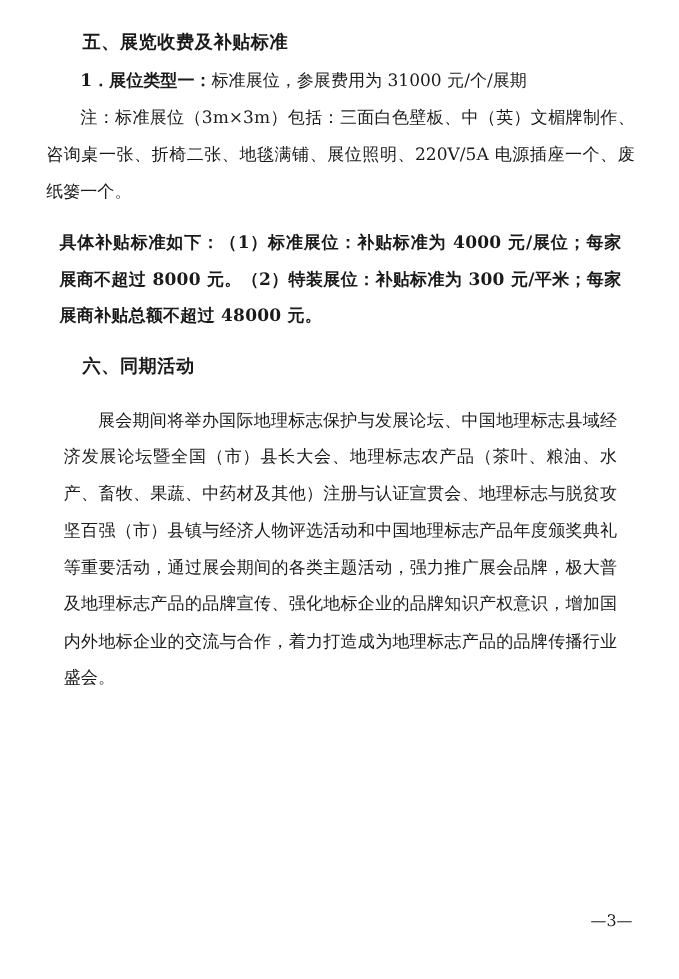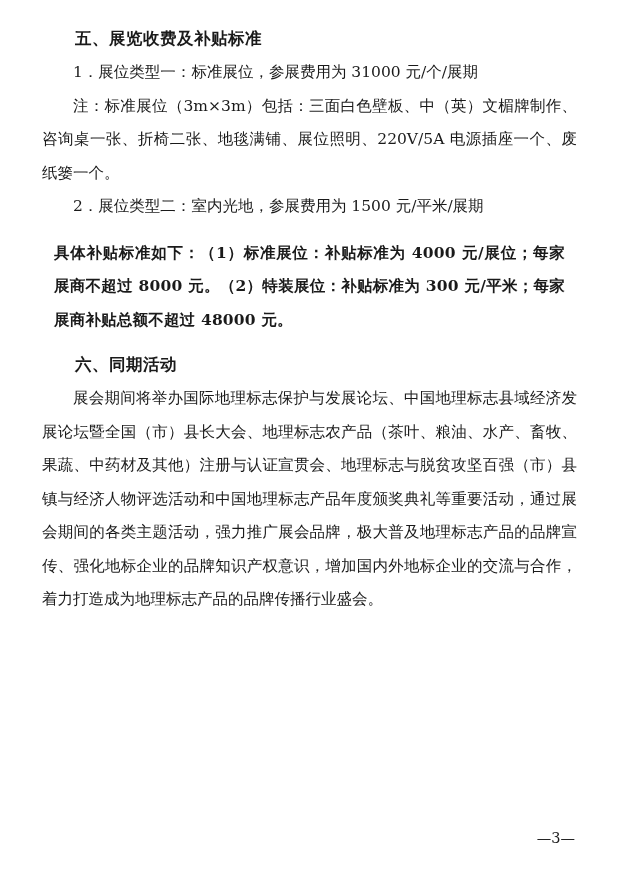--- a/index.html
+++ b/index.html
@@ -29,35 +29,35 @@
   }
   .h-section {
     font-weight: bold;
     font-size: 16.5px;
     line-height: 34px;
     margin: 0;
     text-indent: 2em;
     letter-spacing: 0.5px;
   }
   .p-indent {
-    margin: 0;
+    margin: 16px;
     text-indent: 2em;
   }
   .p-bold {
     margin: 12px;
     font-weight: bold;
     text-indent: 0;
     letter-spacing: 0.2px;
   }
   .p-lead-bold {
     margin: 0;
     text-indent: 2em;
   }
   .p-lead-bold .lead {
-    font-weight: normal;
+    font-weight: bold;
   }
   .p-sub {
     margin: 0;
     text-indent: 2em;
   }
   .footer {
     position: absolute;
     left: 0;
     right: 42px;
     bottom: 18px;
@@ -73,23 +73,20 @@
   <div class="doc-body">
 
     <h2 class="h-section">五、展览收费及补贴标准</h2>
 
     <p class="p-lead-bold">
       <span class="lead">1．展位类型一：</span><span>标准展位，参展费用为 31000 元/个/展期</span>
     </p>
 
     <p class="p-sub">注：标准展位（3m×3m）包括：三面白色壁板、中（英）文楣牌制作、咨询桌一张、折椅二张、地毯满铺、展位照明、220V/5A 电源插座一个、废纸篓一个。</p>
 
-    <p class="p-lead-bold">
-      <span class="lead">2．展位类型二：</span><span>室内光地，参展费用为 1500 元/平米/展期</span>
-    </p>
 
 
 
     <p class="p-bold">具体补贴标准如下：（1）标准展位：补贴标准为 4000 元/展位；每家展商不超过 8000 元。（2）特装展位：补贴标准为 300 元/平米；每家展商补贴总额不超过 48000 元。</p>
 
     <h2 class="h-section">六、同期活动</h2>
 
     <p class="p-indent">展会期间将举办国际地理标志保护与发展论坛、中国地理标志县域经济发展论坛暨全国（市）县长大会、地理标志农产品（茶叶、粮油、水产、畜牧、果蔬、中药材及其他）注册与认证宣贯会、地理标志与脱贫攻坚百强（市）县镇与经济人物评选活动和中国地理标志产品年度颁奖典礼等重要活动，通过展会期间的各类主题活动，强力推广展会品牌，极大普及地理标志产品的品牌宣传、强化地标企业的品牌知识产权意识，增加国内外地标企业的交流与合作，着力打造成为地理标志产品的品牌传播行业盛会。</p>
 
   </div>

